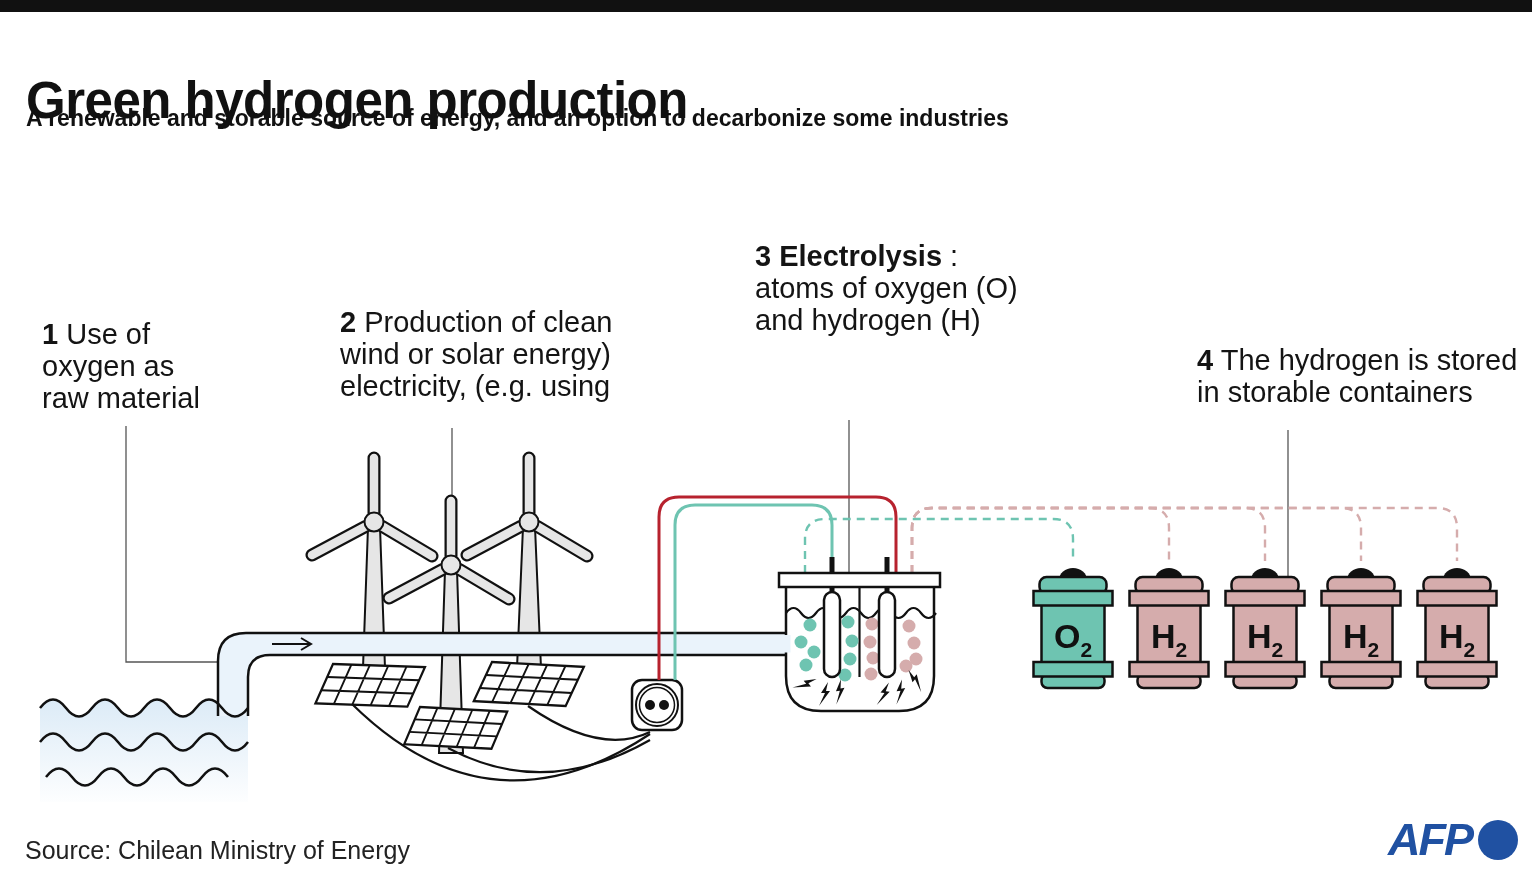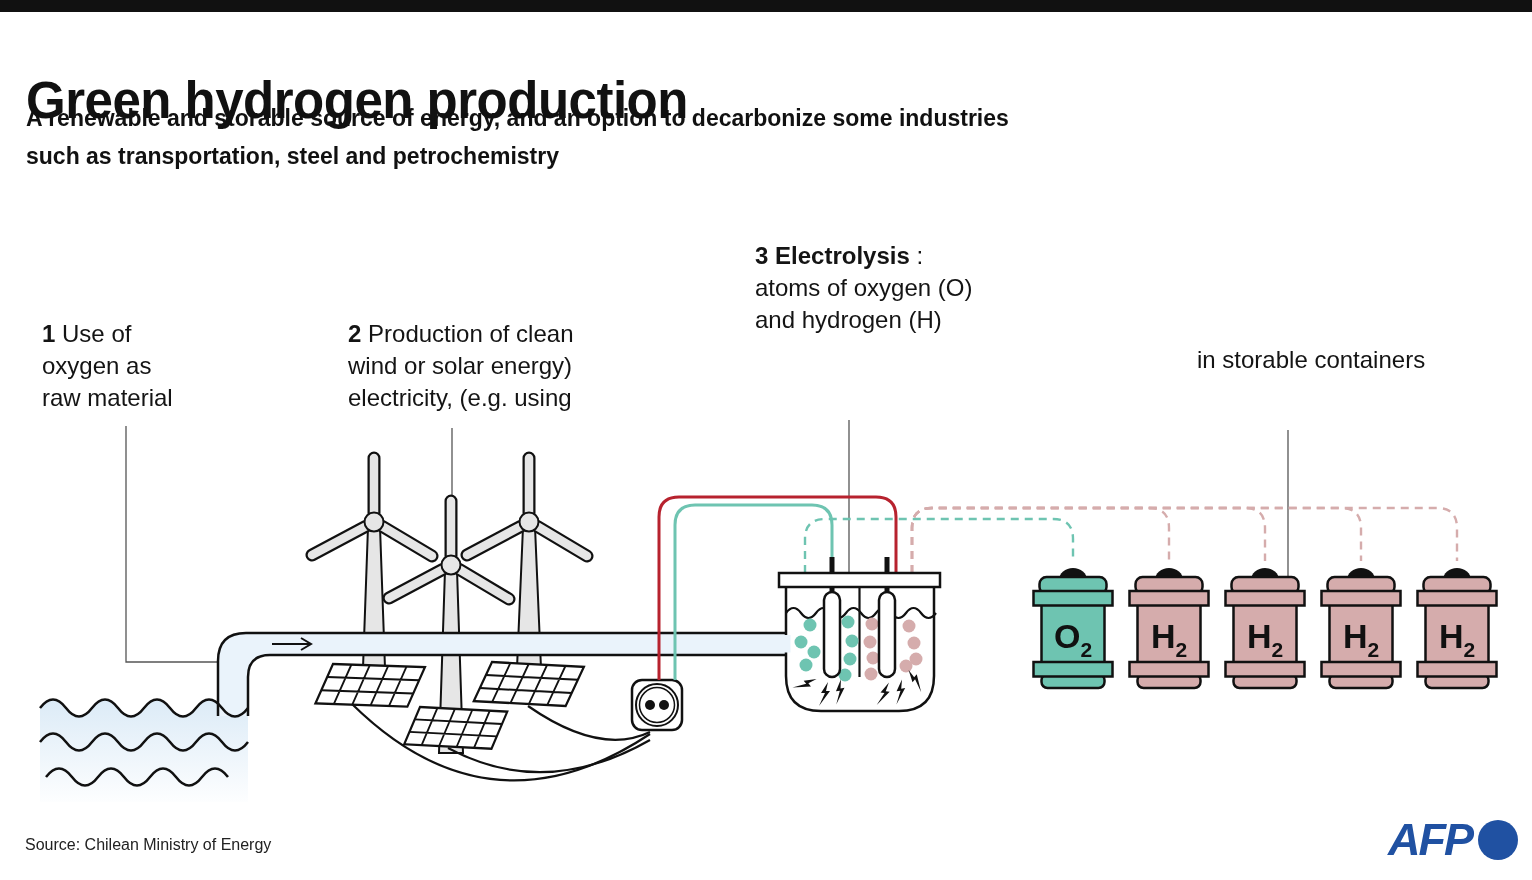--- a/index.html
+++ b/index.html
@@ -3,24 +3,24 @@
 <meta charset="utf-8">
 <style>
   html,body{margin:0;padding:0;background:#fff;}
   body{width:1532px;height:880px;position:relative;overflow:hidden;
        font-family:"Liberation Sans",sans-serif;color:#111;}
   .topbar{position:absolute;left:0;top:0;width:1532px;height:12px;background:#111;}
   .title{position:absolute;left:26px;top:37px;font-size:51px;font-weight:800;
          letter-spacing:-0.5px;white-space:nowrap;}
   .subtitle{position:absolute;left:26px;top:99px;font-size:23px;font-weight:700;
             line-height:38px;}
-  .ann{position:absolute;font-size:24px;line-height:32px;color:#141414;}
+  .ann{position:absolute;font-size:29px;line-height:32px;color:#141414;}
   .ann-line{white-space:pre-wrap;}
   .b{font-weight:700;}
-  .source{position:absolute;left:25px;top:836px;font-size:16px;color:#222;}
+  .source{position:absolute;left:25px;top:836px;font-size:25px;color:#222;}
   .afp{position:absolute;left:1388px;top:816px;display:flex;align-items:center;height:48px;justify-content:flex-end;}
   .afp-text{font-size:45px;font-weight:800;font-style:italic;color:var(--brand-blue,#2051a2);
             letter-spacing:-2px;margin-right:6px;}
   .afp-dot{width:40px;height:40px;border-radius:50%;background:var(--brand-blue,#2051a2);display:inline-block;}
   svg{position:absolute;left:0;top:0;}
   .w{stroke:#111;stroke-width:2.5;fill:none;}
   .thin{stroke:#555;stroke-width:1.3;fill:none;}
   .pipe-fill{fill:var(--pipe,#eaf3fb);}
   .metal{fill:var(--metal,#e6e6e6);stroke:#111;stroke-width:2;}
   .blade-out{stroke:#111;stroke-width:13;stroke-linecap:round;fill:none;}
@@ -45,42 +45,42 @@
 </style>
 </head>
 <body>
 
 <div class="topbar"></div>
 
 <h1 class="title">Green hydrogen production</h1>
 
 <div class="subtitle">
   <div>A renewable and storable source of energy, and an option to decarbonize some industries</div>
-  <div>such as transportation, steel and petrochemistry</div>
 </div>
 
 <div class="ann" style="left:42px;top:318px;">
   <div class="ann-line"><span class="b">1</span><span class="b"></span><span> Use of</span></div>
   <div class="ann-line">oxygen as</div>
   <div class="ann-line">raw material</div>
 </div>
 
-<div class="ann" style="left:340px;top:318px;margin-left:8px;">
+<div class="ann" style="left:340px;top:306px;">
   <div class="ann-line"><span class="b">2</span><span class="b"></span><span> Production of clean</span></div>
   <div class="ann-line">wind or solar energy)</div>
   <div class="ann-line">electricity, (e.g. using</div>
 </div>
 
 <div class="ann" style="left:755px;top:240px;">
   <div class="ann-line"><span class="b">3</span><span class="b"> Electrolysis</span><span> :</span></div>
   <div class="ann-line">atoms of oxygen (O)</div>
   <div class="ann-line">and hydrogen (H)</div>
 </div>
 
 <div class="ann" style="left:1197px;top:344px;">
+  <div class="ann-line"><span class="b">4</span><span class="b"></span><span> The hydrogen is stored</span></div>
   <div class="ann-line">in storable containers</div>
 </div>
 
 <svg width="1532" height="880" viewBox="0 0 1532 880">
   <defs>
     <linearGradient id="waterGrad" gradientUnits="userSpaceOnUse" x1="0" y1="700" x2="0" y2="808">
       <stop offset="0" stop-color="#dcebf7"></stop>
       <stop offset="1" stop-color="#ffffff"></stop>
     </linearGradient>
     <g id="rotor">

